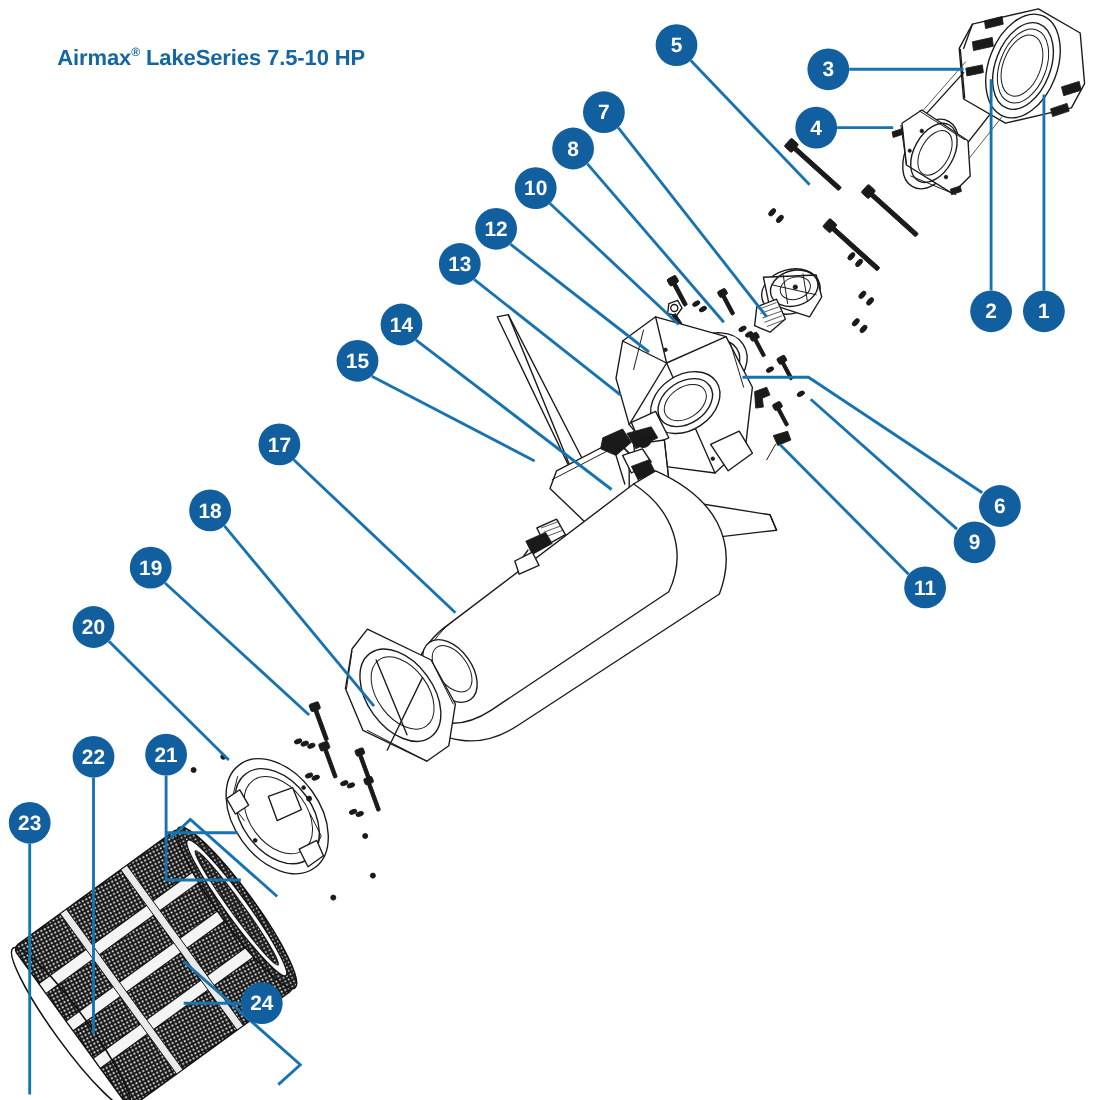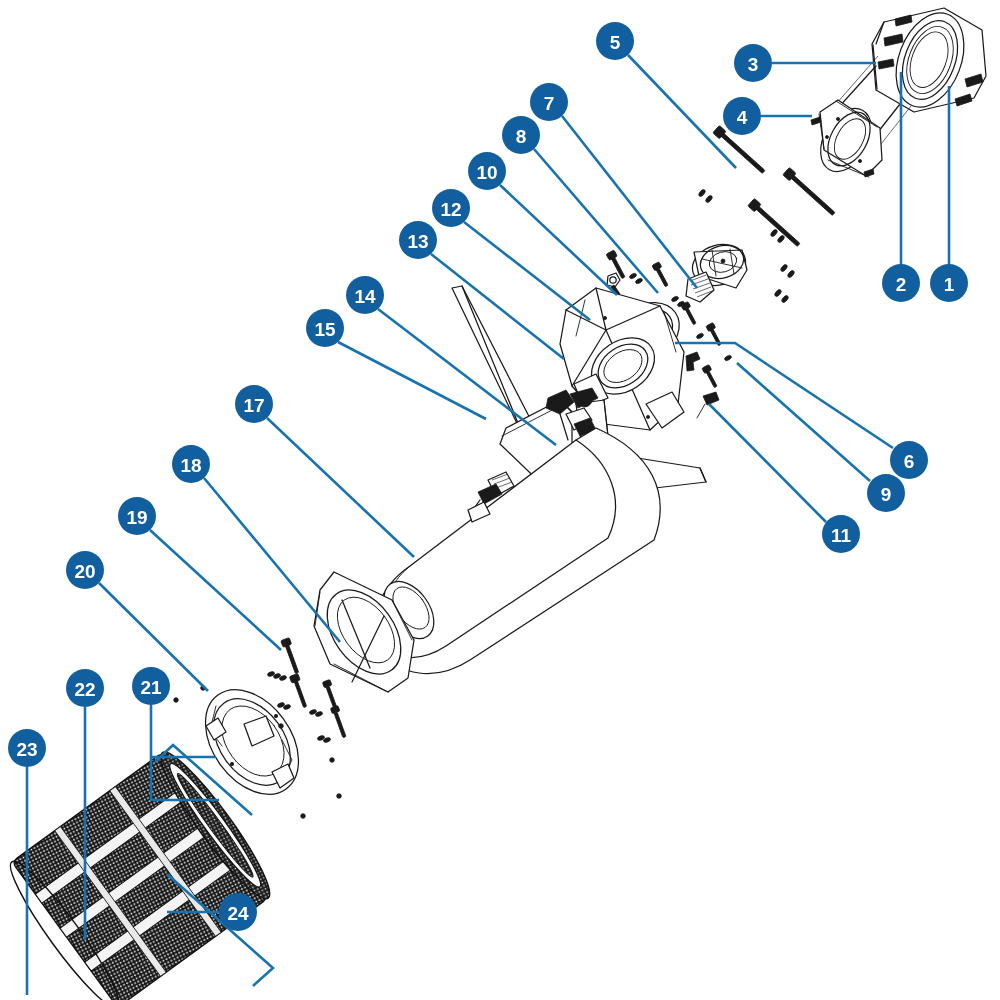--- a/index.html
+++ b/index.html
@@ -28,20 +28,23 @@
   .ln-thin{stroke:#1a1a1a;fill:none;stroke-width:0.9;stroke-linecap:round;}
   .ln-hair{stroke:#2a2a2a;fill:none;stroke-width:0.7;}
   .fill-w{fill:#ffffff;stroke:#1a1a1a;stroke-width:1.25;stroke-linejoin:round;}
   .fill-dk{fill:#1a1a1a;stroke:#1a1a1a;stroke-width:0.8;}
 </style>
 </head>
 <body>
 
 <div id="diagram-root">
 
+  <div id="title-block">
+    <span>Airmax</span><span class="reg">®</span><span> LakeSeries 7.5-10 HP</span>
+  </div>
 
   <svg class="layer" id="artwork" viewBox="0 0 1000 1000">
 
     <defs>
       <pattern id="meshpat" width="5" height="5" patternUnits="userSpaceOnUse" patternTransform="rotate(-36)">
         <rect width="5" height="5" fill="#151515"></rect>
         <circle cx="1.4" cy="1.4" r="0.95" fill="#f2f2f2"></circle>
         <circle cx="3.9" cy="3.9" r="0.95" fill="#f2f2f2"></circle>
       </pattern>
       <pattern id="meshpat2" width="5" height="5" patternUnits="userSpaceOnUse" patternTransform="rotate(-36)">

